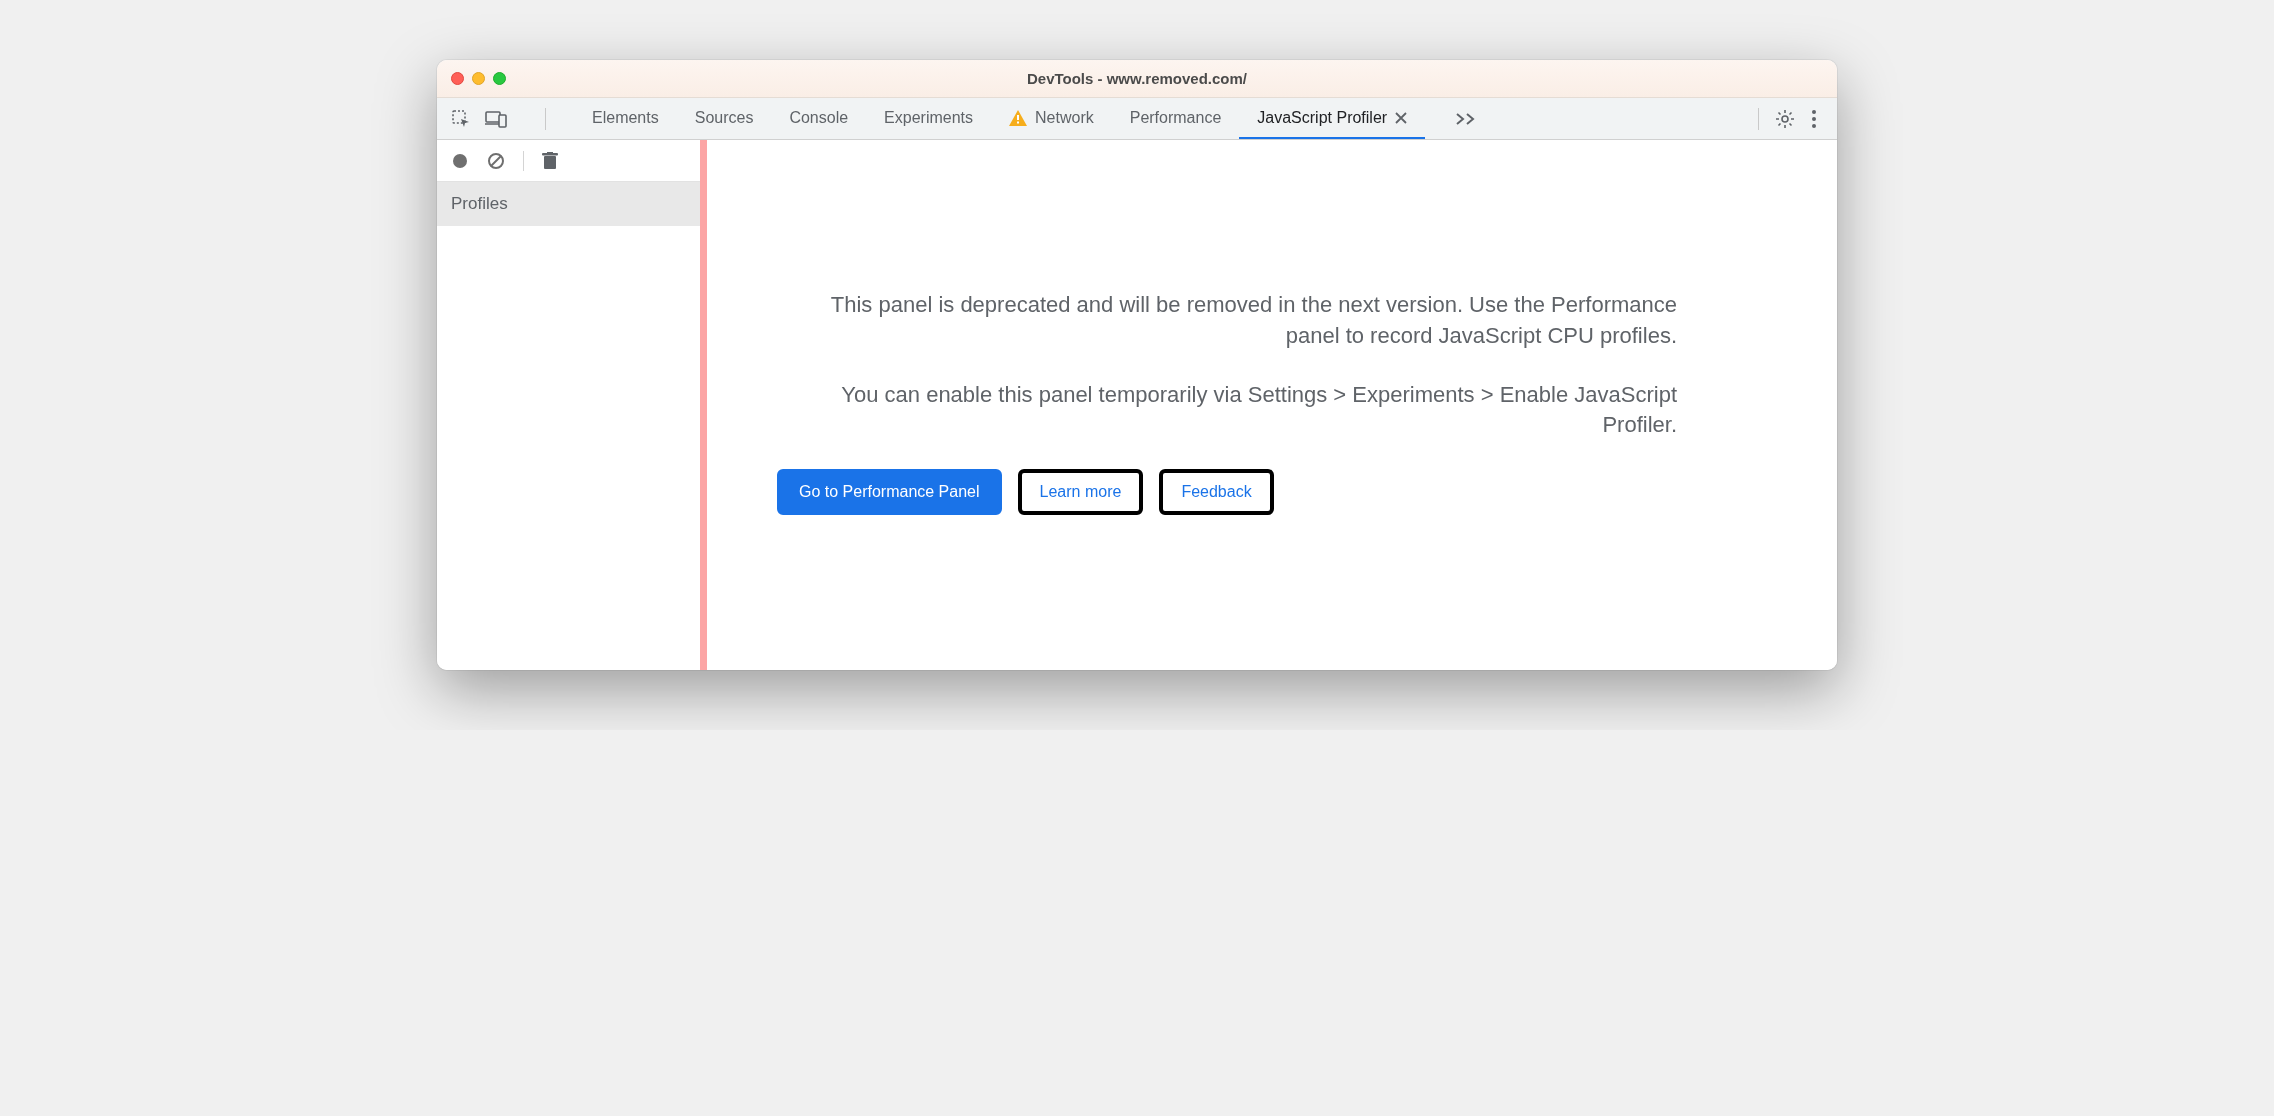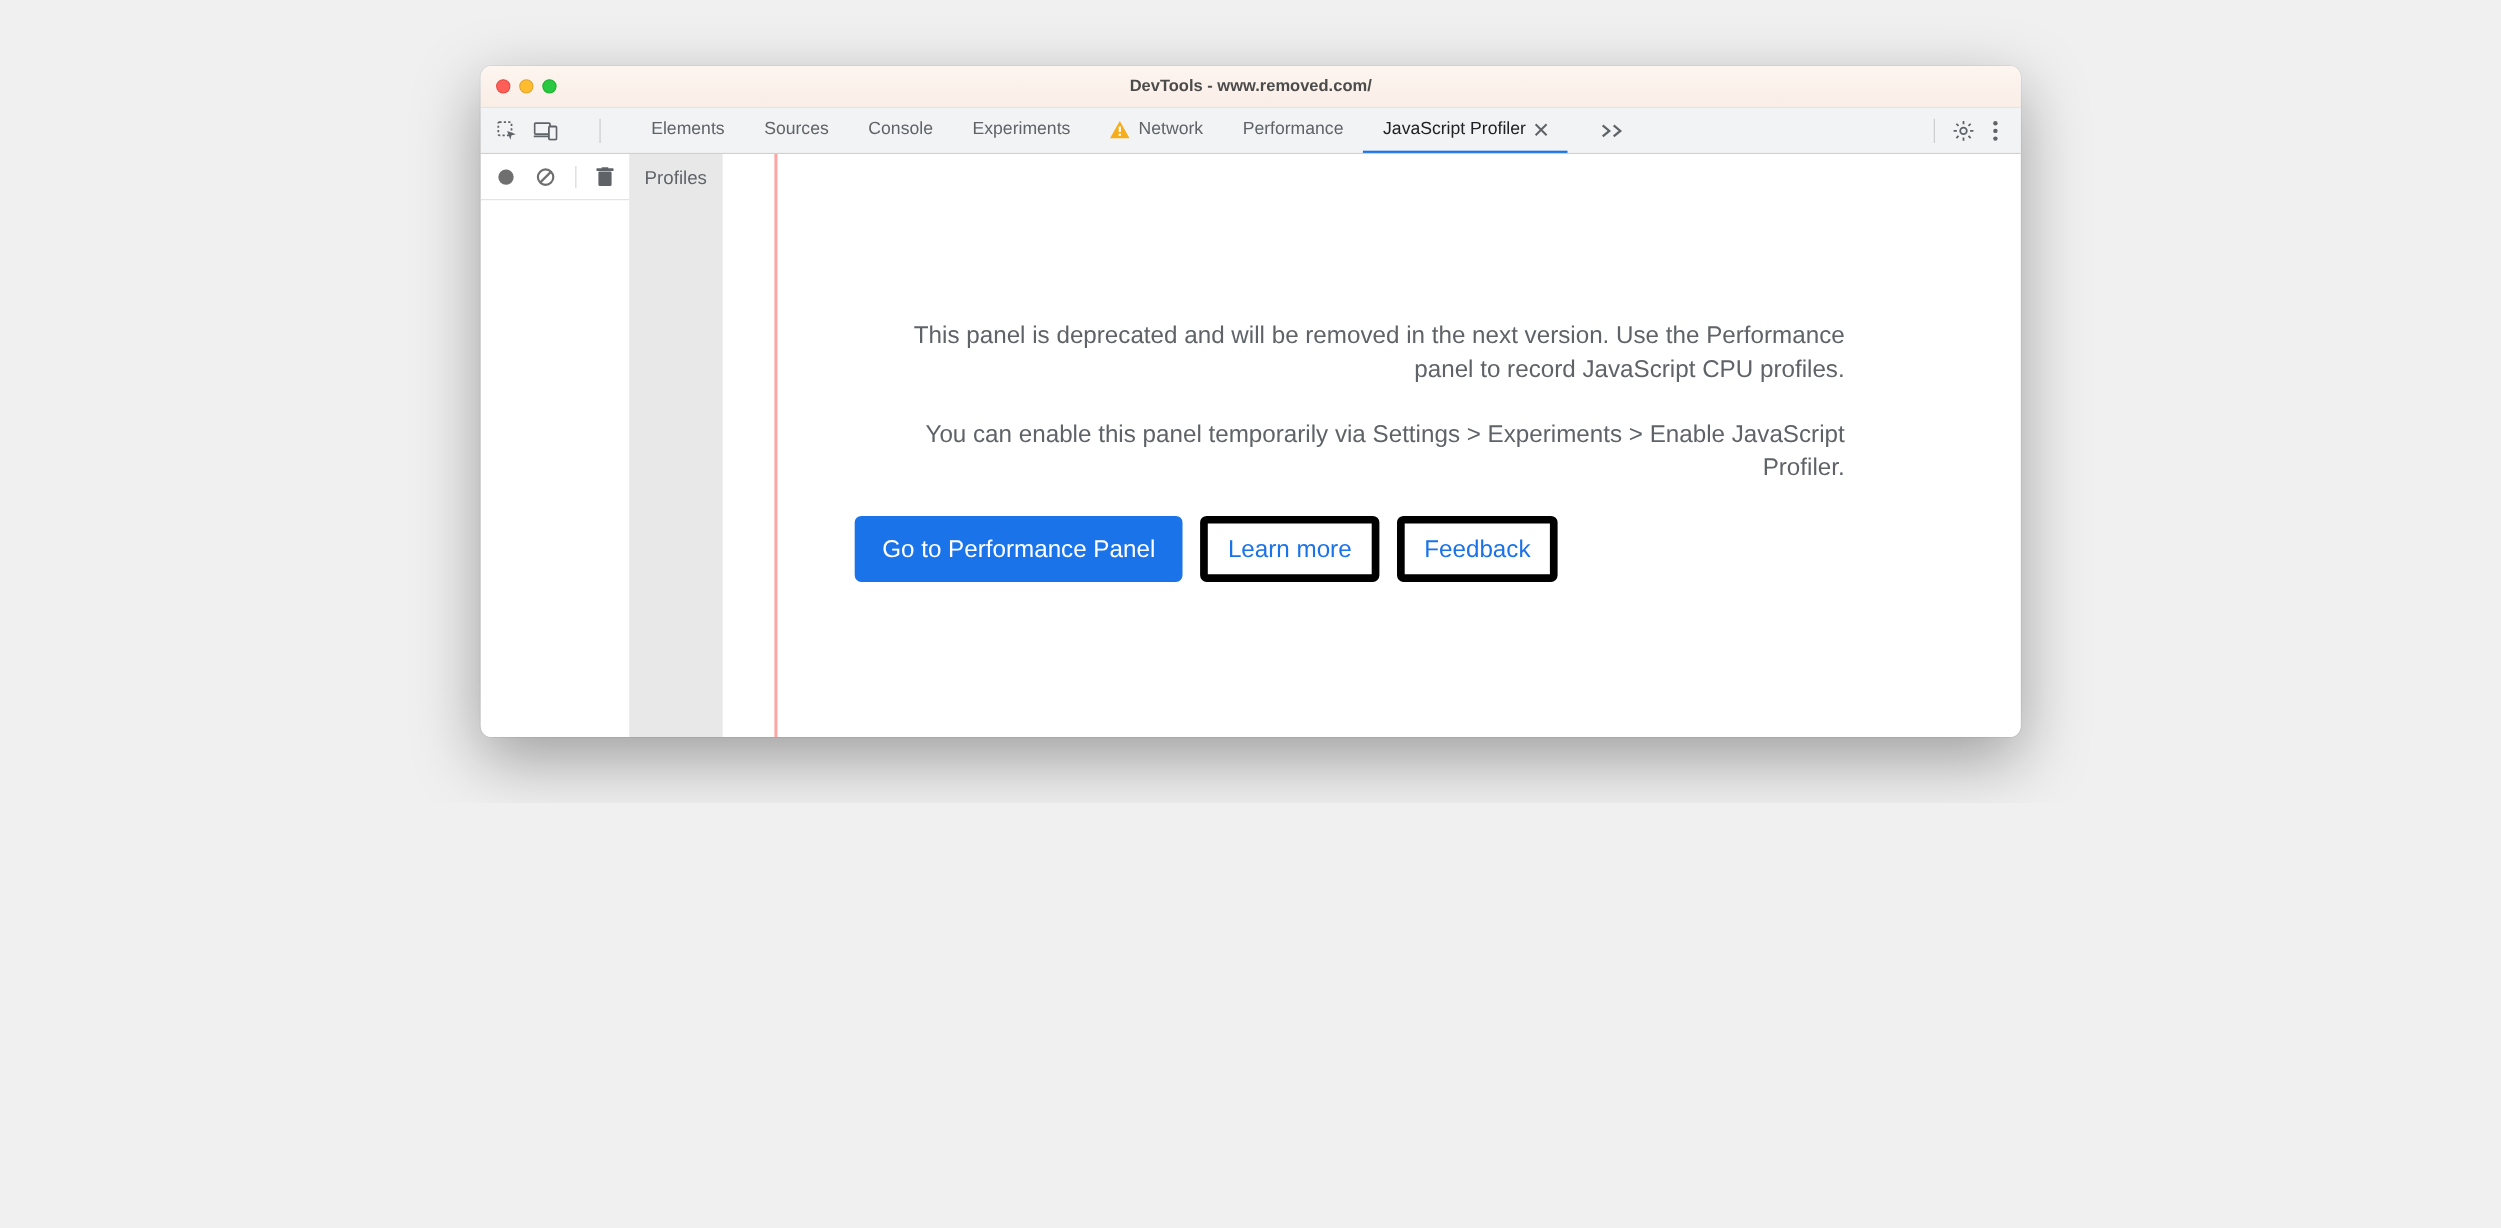--- a/index.html
+++ b/index.html
@@ -50,35 +50,35 @@
       font-size: 16px; color: #5f6368; cursor: pointer; gap: 8px;
       border-bottom: 2px solid transparent;
     }
     .tab.active { color: #202124; border-bottom: 2px solid #1a73e8; }
     .tab-warn { color: #f29900; }
     .tab-close { display: inline-flex; color: #5f6368; }
     .chevrons { display: flex; align-items: center; padding: 0 8px; color: #5f6368; }
     .tab-right { margin-left: auto; display: flex; align-items: center; gap: 16px; padding: 0 12px; color: #5f6368; }
     .right-divider { width: 1px; height: 22px; background: #c9c9c9; }
     .body { display: flex; height: 530px; }
-    .sidebar { width: 270px; border-right: 3px solid #fca5a5; background: #fff; display: flex; flex-direction: row; }
+    .sidebar { width: 270px; border-right: 7px solid #fca5a5; background: #fff; display: flex; flex-direction: column; }
     .sidebar-toolbar {
       height: 42px; border-bottom: 1px solid #e2e2e2;
       display: flex; align-items: center; padding: 0 14px; gap: 18px;
     }
     .tb-divider { width: 1px; height: 20px; background: #d4d4d4; }
     .sidebar-item {
       padding: 12px 14px; font-size: 17px; color: #5f6368; background: #e8e8e8;
     }
     .main { flex: 1; background: #fff; padding: 150px 70px 0 70px; }
     .msg { font-size: 22px; color: #5f6368; line-height: 1.4; margin-bottom: 28px; max-width: 900px; text-align: right; }
     .buttons { display: flex; gap: 16px; flex-wrap: wrap; }
     .btn {
-      font-size: 22px; padding: 10px 18px; border-radius: 6px;
-      border: 7px solid #000000; background: #fff; color: #1a73e8; cursor: pointer;
+      font-size: 16px; padding: 10px 18px; border-radius: 6px;
+      border: 4px solid #000000; background: #fff; color: #1a73e8; cursor: pointer;
       font-family: inherit;
     }
     .btn-primary { background: #1a73e8; color: #fff; border-color: #1a73e8; font-weight: 500; }
     .icon { display: inline-flex; align-items: center; justify-content: center; }
     svg { display: block; }
   </style>
 </head>
 <body>
 
 <div class="window">

